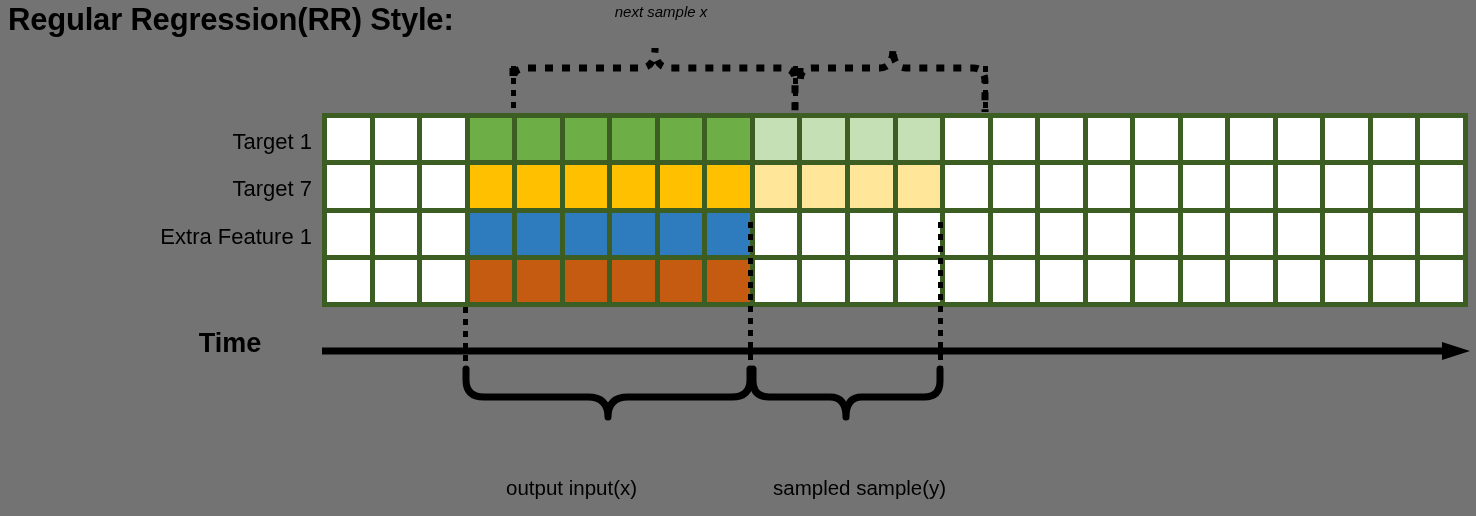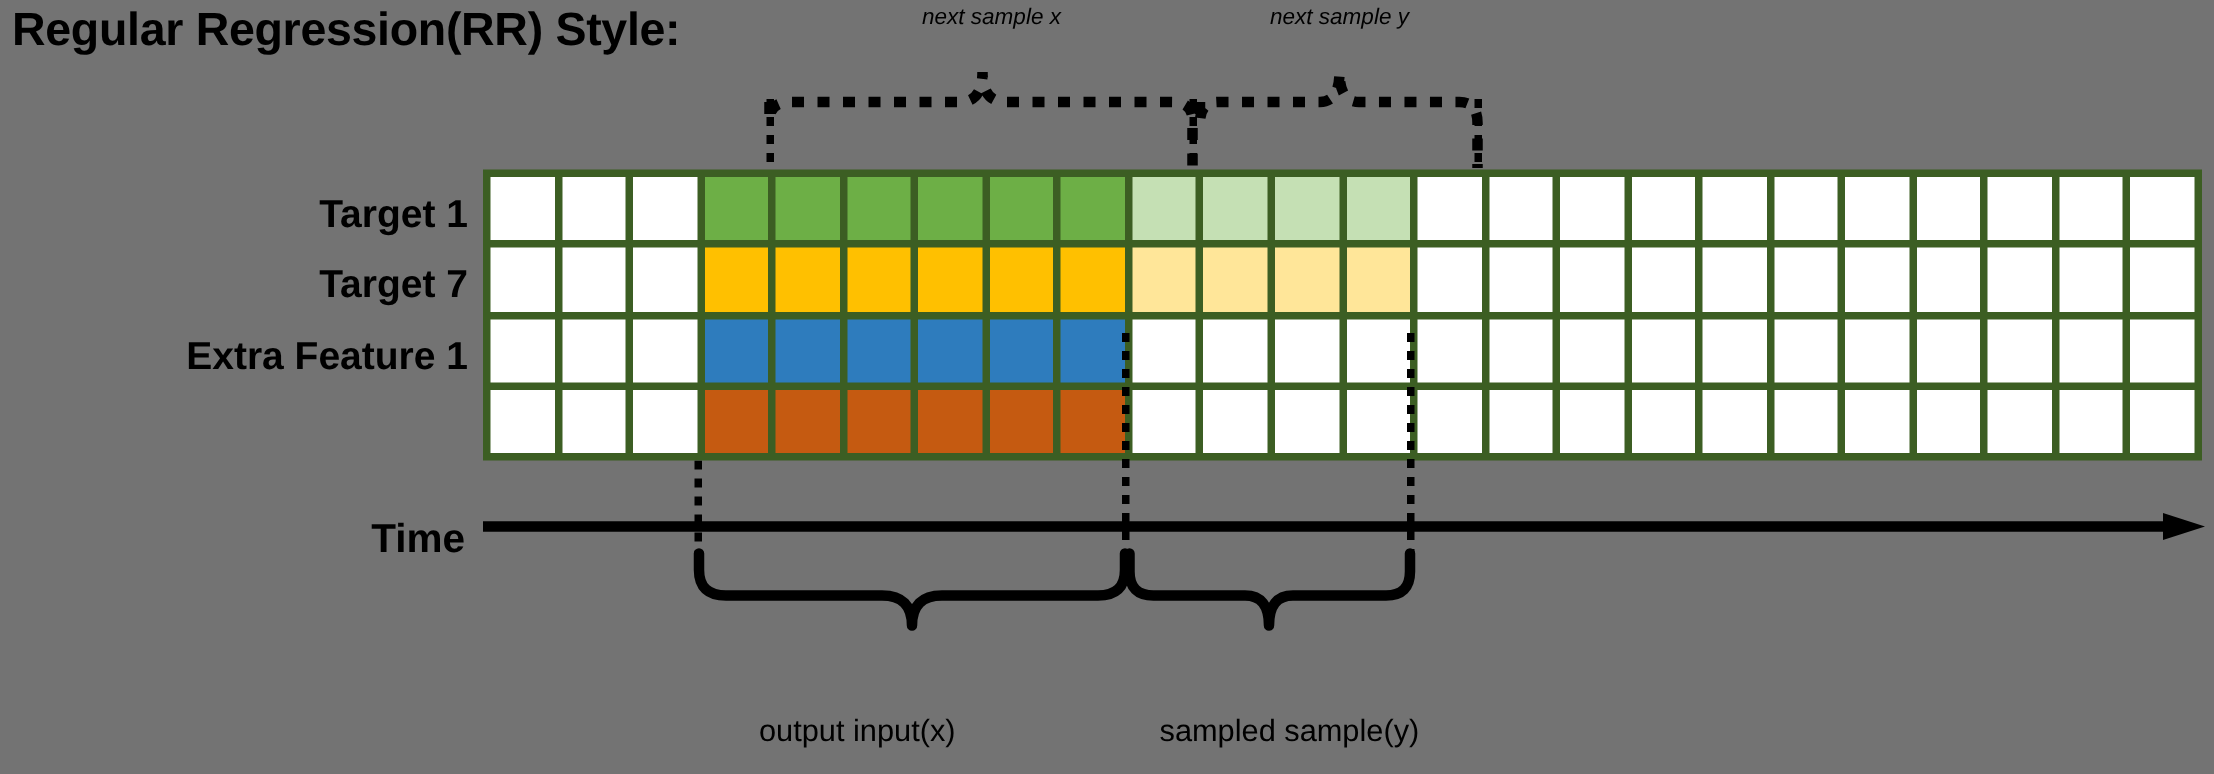--- a/index.html
+++ b/index.html
@@ -41,22 +41,22 @@
   }
   #label-next-x { left: 586px; top: 3px; width: 150px; }
   #label-next-y { left: 818px; top: 3px; width: 150px; }
 
   
   .row-label {
     position: absolute;
     right: 0;
     width: 100%;
     text-align: right;
-    font-size: 26px;
-    font-weight: bold;
+    font-size: 22px;
+    font-weight: normal;
     color: #000000;
     white-space: nowrap;
     line-height: 1;
   }
   #rowlabels {
     position: absolute;
     left: 0px;
     top: 118px;
     width: 312px;
     height: 190px;
@@ -91,23 +91,23 @@
   #grid .cell.greenlite  { background: #c5e0b4; }
   #grid .cell.yellow     { background: #ffc000; }
   #grid .cell.yellowlite { background: #ffe699; }
   #grid .cell.blue       { background: #2e7cbd; }
   #grid .cell.orange     { background: #c55a11; }
 
   
   #time-label {
     position: absolute;
     left: 150px;
-    top: 344px;
+    top: 328px;
     width: 160px;
-    text-align: right;
+    text-align: center;
     font-size: 27px;
     font-weight: bold;
     color: #000000;
   }
   #time-axis {
     position: absolute;
     left: 322px;
     top: 340px;
     width: 1148px;
     height: 22px;
@@ -144,21 +144,20 @@
   #caption-output { left: 773px; top: 423px; }
 </style>
 </head>
 <body>
 
 <div id="canvas">
 
   <div id="title">Regular Regression(RR) Style:</div>
 
   <div class="top-label" id="label-next-x">next sample x</div>
-  <div class="top-label" id="label-next-y">next sample y</div>
 
   <div id="rowlabels">
     <div class="row-label-slot">
       <span class="row-label">Target 1</span>
     </div>
     <div class="row-label-slot">
       <span class="row-label">Target 7</span>
     </div>
     <div class="row-label-slot">
       <span class="row-label">Extra Feature 1</span>

